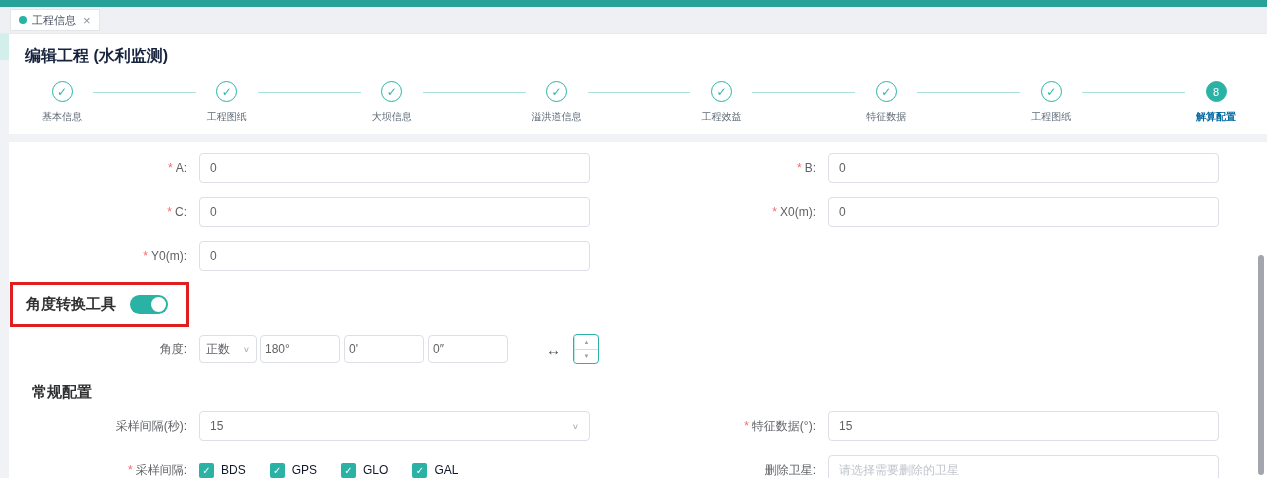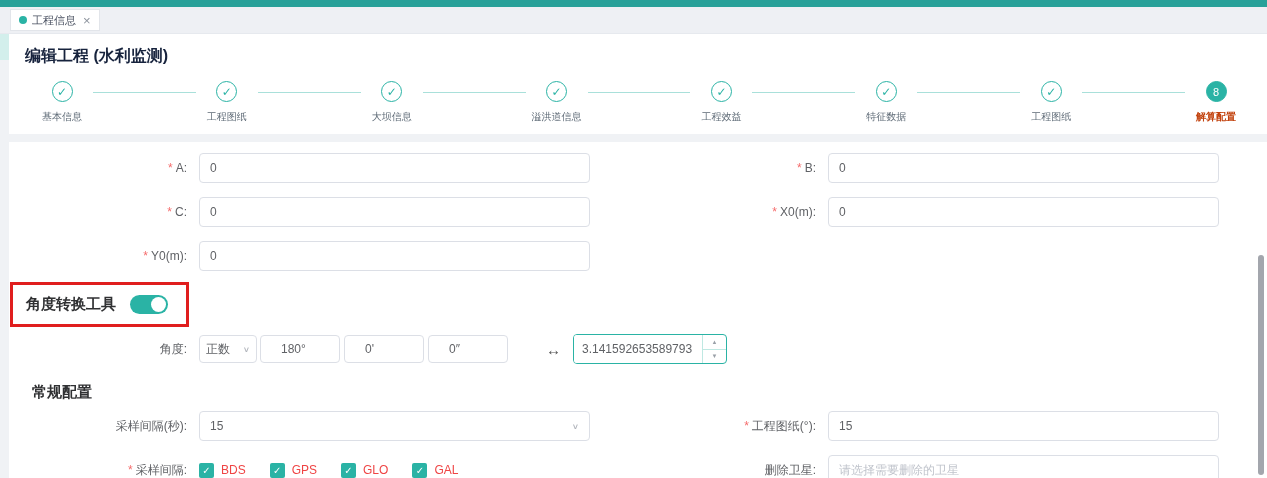--- a/index.html
+++ b/index.html
@@ -23,21 +23,21 @@
   .tab-close{color:#8c939d; font-size:13px; line-height:1; margin-left:2px;}
   .sidebar-sliver{position:absolute; left:0; top:34px; width:9px; height:26px; background:#d3efec;}
   
   .header-card{background:#fff; margin-left:9px; padding:12px 14px 10px 16px;}
   .page-title{font-size:16px; font-weight:bold; color:var(--title-text);}
   .steps{display:flex; align-items:flex-start; margin-top:14px; padding:0 6px;}
   .step{display:flex; flex-direction:column; align-items:center; min-width:62px; cursor:pointer;}
   .step-icon{width:21px; height:21px; border-radius:50%; border:1px solid var(--accent); color:var(--accent); display:flex; align-items:center; justify-content:center; font-size:12px; background:#fff;}
   .step.active .step-icon{background:var(--accent); border-color:var(--accent); color:#fff; font-size:11px;}
   .step-label{margin-top:8px; font-size:10px; color:#5f6b77; white-space:nowrap;}
-  .step.active .step-label{color:#c2410c; font-weight:bold;}
+  .step.active .step-label{color:#0369a1; font-weight:bold;}
   .connector{flex:1; height:1px; background:var(--step-line); margin-top:11px;}
   
   .form-card{background:#fff; margin-left:9px; margin-top:8px; height:342px; padding-top:4px; overflow:hidden;}
   .form-grid{display:grid; grid-template-columns:1fr 1fr;}
   .form-item{display:flex; align-items:center; height:44px;}
   .form-label{width:190px; flex:0 0 190px; text-align:right; padding-right:12px; font-size:12px; color:var(--label-text); display:inline-flex; justify-content:flex-end; align-items:center; white-space:nowrap;}
   .req{color:var(--required-red); margin-right:3px;}
   .form-control{flex:1; margin-right:48px;}
   .text-input{width:100%; height:30px; border:1px solid var(--border); border-radius:4px; padding:0 10px; font-size:12px; color:var(--label-text); outline:none; background:#fff;}
   .text-input::placeholder{color:var(--placeholder);}
@@ -45,34 +45,34 @@
   .section-highlight{display:inline-flex; align-items:center; gap:14px; border:3px solid var(--annotation-red); padding:10px 18px 10px 13px; margin:4px 0 0 1px;}
   .section-title{font-size:15px; font-weight:bold; color:#303133;}
   .section-title.plain{display:block; margin:12px 0 2px 23px;}
   
   .toggle{width:38px; height:19px; border-radius:10px; background:var(--accent); position:relative; cursor:pointer; display:inline-block;}
   .toggle .knob{position:absolute; top:2px; right:2px; width:15px; height:15px; border-radius:50%; background:#fff;}
   
   .angle-controls{display:flex; align-items:center;justify-content:center;}
   .mini-select{width:58px; height:28px; border:1px solid var(--border); border-radius:4px; display:inline-flex; align-items:center; justify-content:space-between; padding:0 6px; margin-right:3px; cursor:pointer; background:#fff;}
   .chev{color:#b0b4bb; font-size:10px; transform:scaleY(0.8);}
-  .dms-input{width:80px; height:28px; border:1px solid var(--border); border-radius:4px; padding:0 20px; font-size:12px; color:var(--label-text); margin-right:4px; outline:none;}
+  .dms-input{width:80px; height:28px; border:1px solid var(--border); border-radius:4px; padding:0 4px; font-size:12px; color:var(--label-text); margin-right:4px; outline:none;}
   .swap-arrow{margin:0 12px 0 34px; font-size:15px; color:#555;}
   .number-input{display:inline-flex; border:1px solid var(--accent); border-radius:4px; height:30px; overflow:hidden; background:#fff;}
   .number-input input{border:none; outline:none; width:128px; padding:0 8px; font-size:12px; color:var(--label-text);}
   .spinner{width:24px; border-left:1px solid #bfe8e2; display:flex; flex-direction:column;}
   .spinner span{flex:1; display:flex; align-items:center; justify-content:center; font-size:6px; color:#9aa0a8; cursor:pointer;}
   .spinner span:first-child{border-bottom:1px solid #bfe8e2;}
   
   .select-box{width:100%; height:30px; border:1px solid var(--border); border-radius:4px; display:flex; align-items:center; justify-content:space-between; padding:0 10px; cursor:pointer; background:#fff;}
   
   .cb-group{display:flex; align-items:center;}
   .cb-item{display:inline-flex; align-items:center; margin-right:24px; cursor:pointer;}
   .cb-box{width:15px; height:15px; border-radius:2px; background:var(--accent); color:#fff; font-size:10px; display:inline-flex; align-items:center; justify-content:center;}
-  .cb-label{margin-left:7px; color:#ef4444;}
+  .cb-label{margin-left:7px; color:#0f172a;}
   
   .scroll-thumb{position:absolute; right:3px; top:255px; width:6px; height:220px; border-radius:3px; background:var(--scrollbar);}
 </style>
 </head>
 <body>
 
 <div class="topbar"></div>
 
 <div class="tabbar">
   <div class="tab">
@@ -188,21 +188,20 @@
     <div class="angle-controls">
       <span class="mini-select">
         <span>正数</span>
         <span class="chev">∨</span>
       </span>
       <input class="dms-input" type="text" value="180°" style="">
       <input class="dms-input" type="text" value="0'" style="">
       <input class="dms-input" type="text" value="0″" style="">
       <span class="swap-arrow">↔</span>
       <span class="number-input">
-        <input type="text" value="3.141592653589793" style="">
         <span class="spinner">
           <span>▲</span>
           <span>▼</span>
         </span>
       </span>
     </div>
   </div>
 
   <div class="section-title plain">常规配置</div>
 
@@ -215,21 +214,21 @@
       <span class="form-control">
         <span class="select-box">
           <span>15</span>
           <span class="chev">∨</span>
         </span>
       </span>
     </div>
     <div class="form-item">
       <span class="form-label">
           <span class="req">*</span>
-          <span>工程图纸(°)</span>
+          <span>特征数据(°)</span>
           <span>:</span>
         </span>
       <span class="form-control"><input class="text-input" type="text" value="15" style=""></span>
     </div>
     <div class="form-item">
       <span class="form-label">
           <span class="req">*</span>
           <span>采样间隔</span>
           <span>:</span>
         </span>

